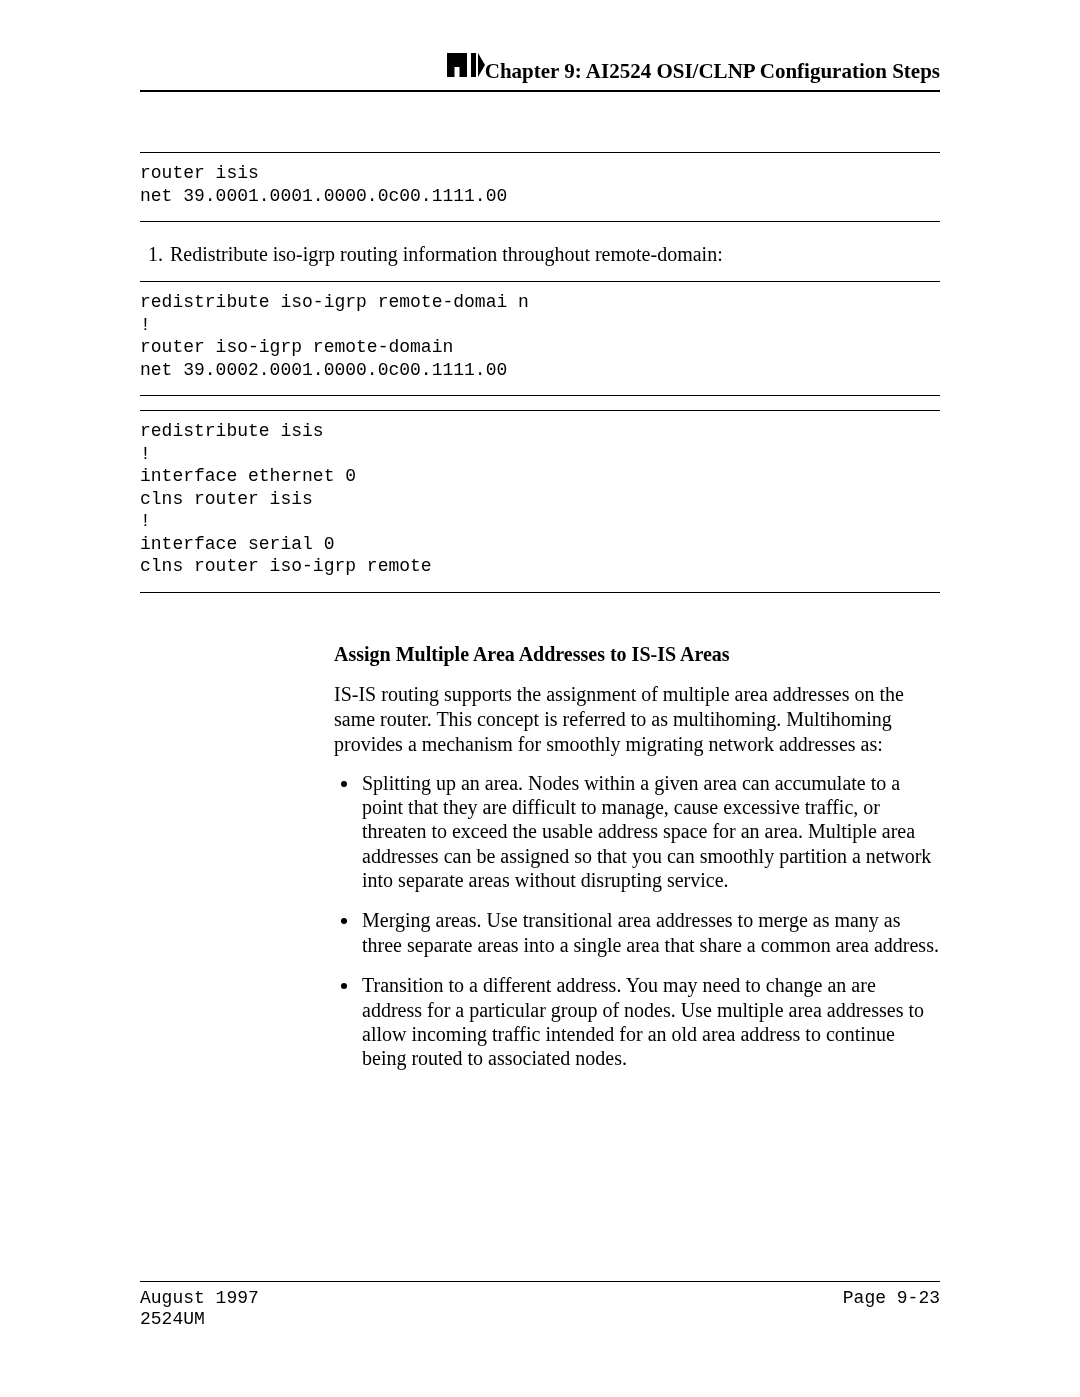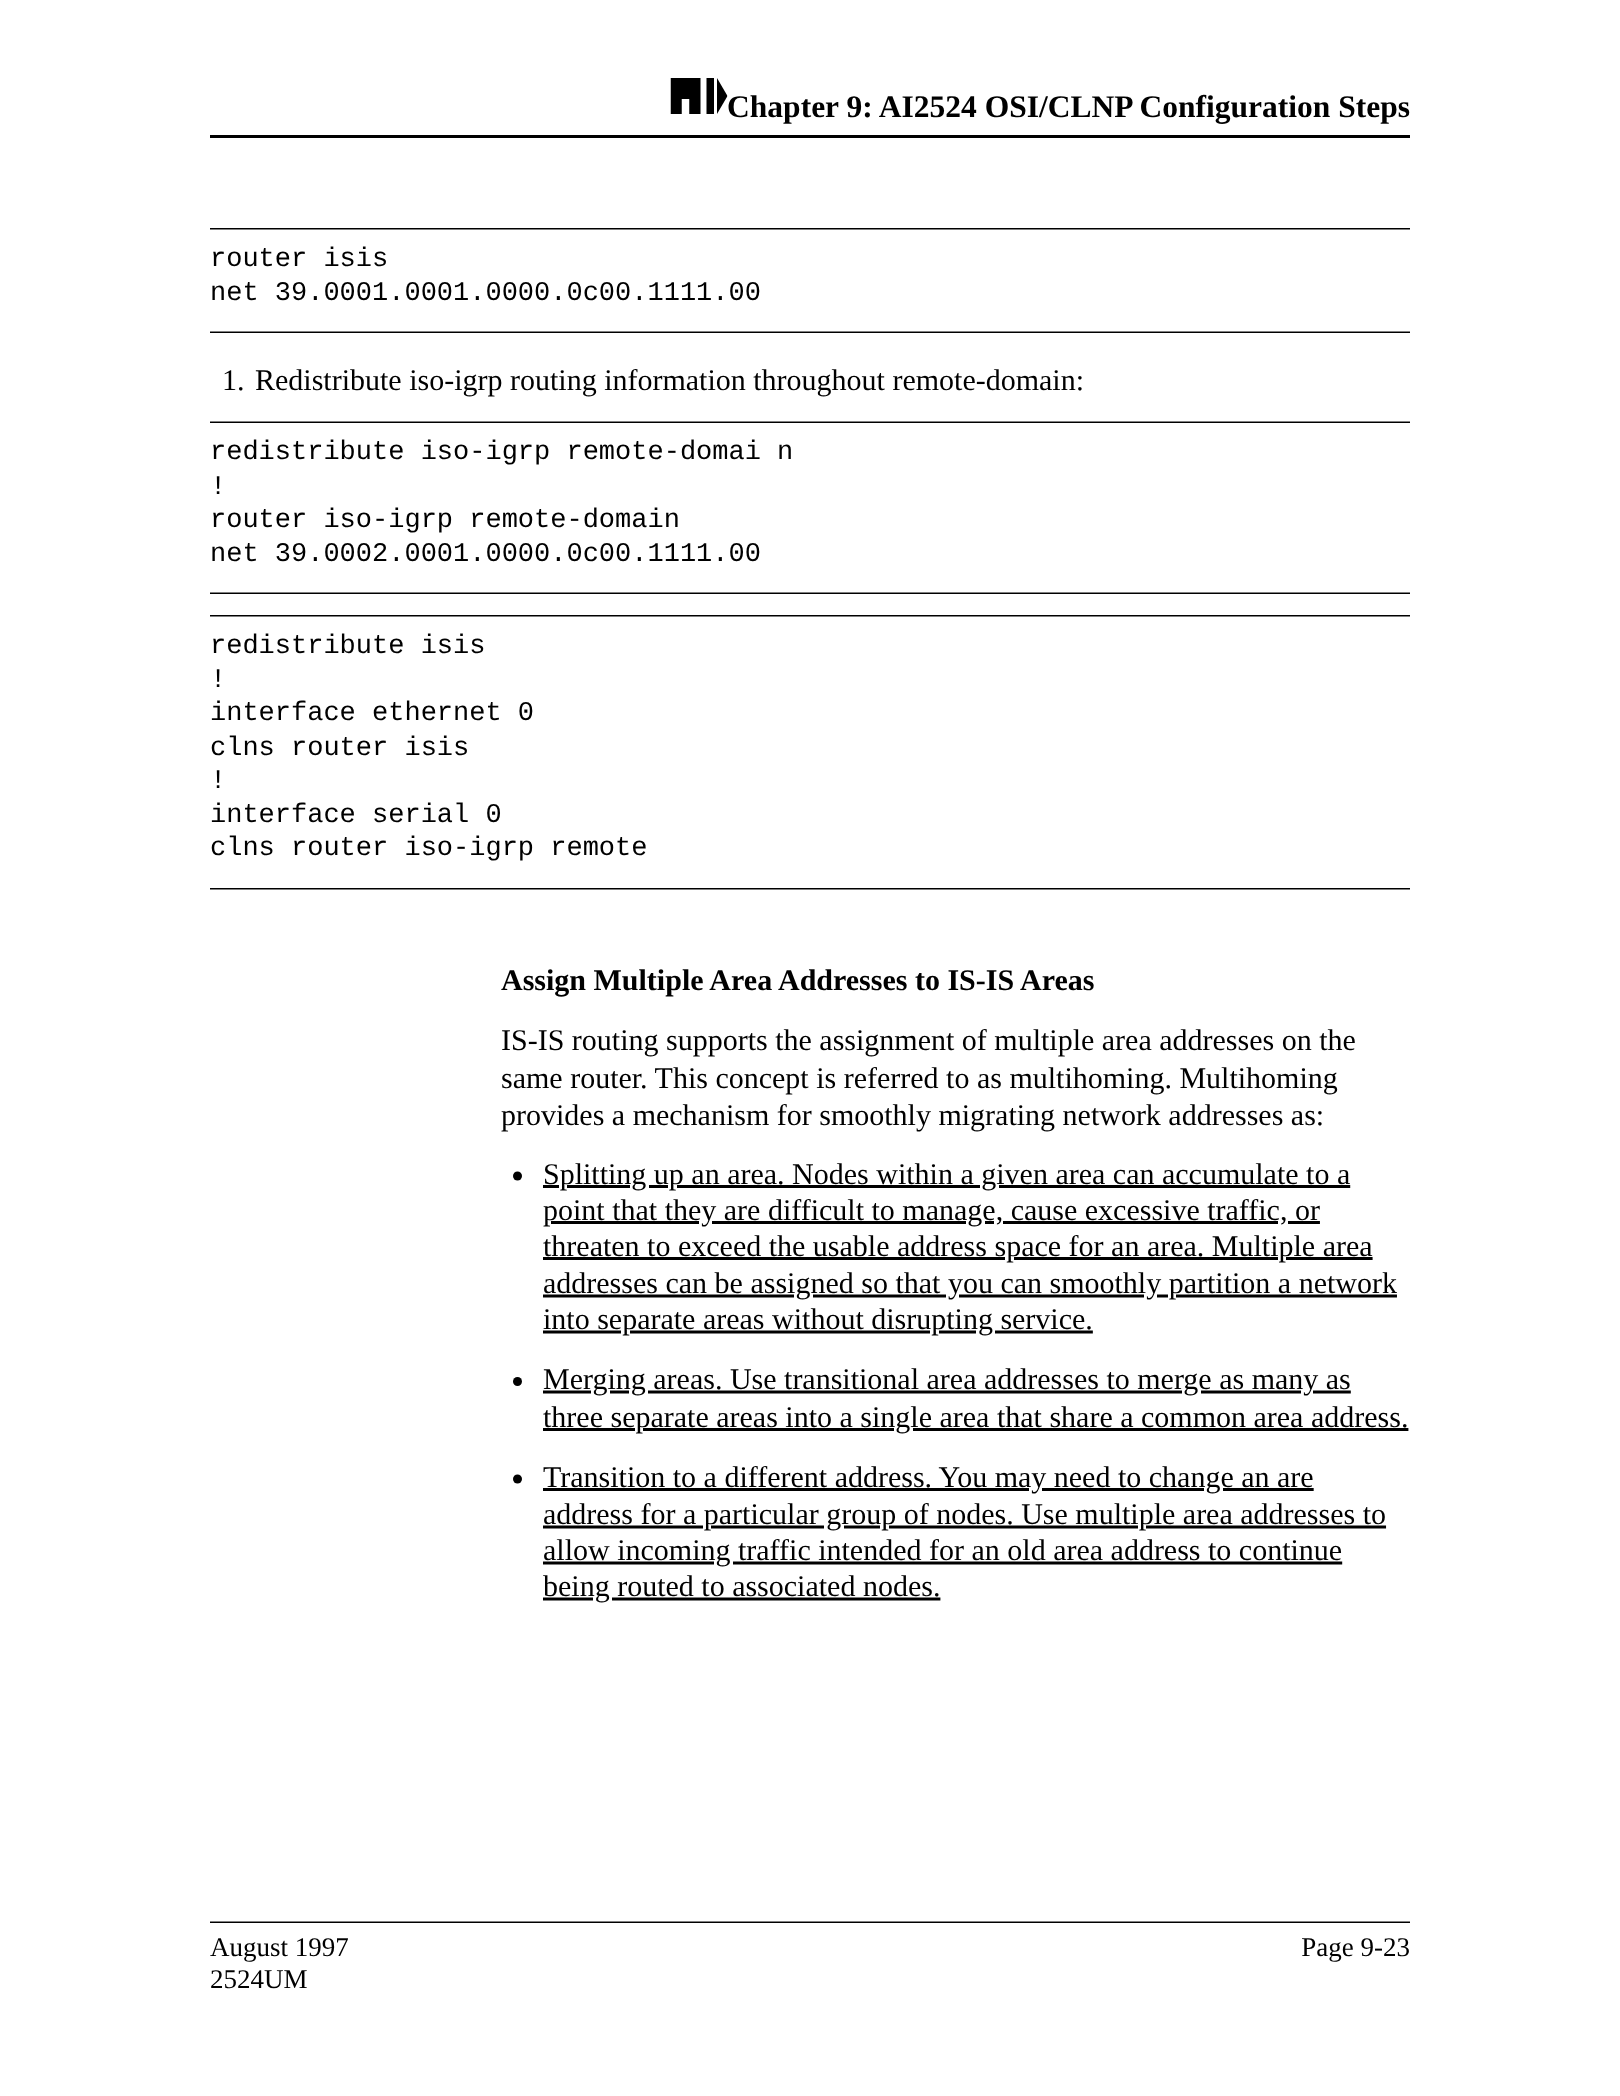--- a/index.html
+++ b/index.html
@@ -76,37 +76,37 @@
   ul.bullets {
     list-style-type: disc;
     margin: 10px 0 0 0;
     padding-left: 26px;
     font-size: 20px;
     line-height: 1.22;
   }
   ul.bullets li {
     margin-bottom: 16px;
     padding-left: 2px;
-    text-decoration: underline;
   }
   .footer {
     position: absolute;
     left: 140px;
     right: 140px;
     bottom: 66px;
   }
   .footer-rule {
     border: none;
     border-top: 1px solid #000;
     margin: 0 0 6px 0;
   }
   .footer-row {
     display: flex;
     justify-content: space-between;
     font-size: 18px;
+    font-family: Liberation Mono, monospace;
   }
   .footer-left { line-height: 1.2; }
 </style>
 </head>
 <body>
 
 <div class="page">
 
   <div class="header-row">
     <div class="logo">

